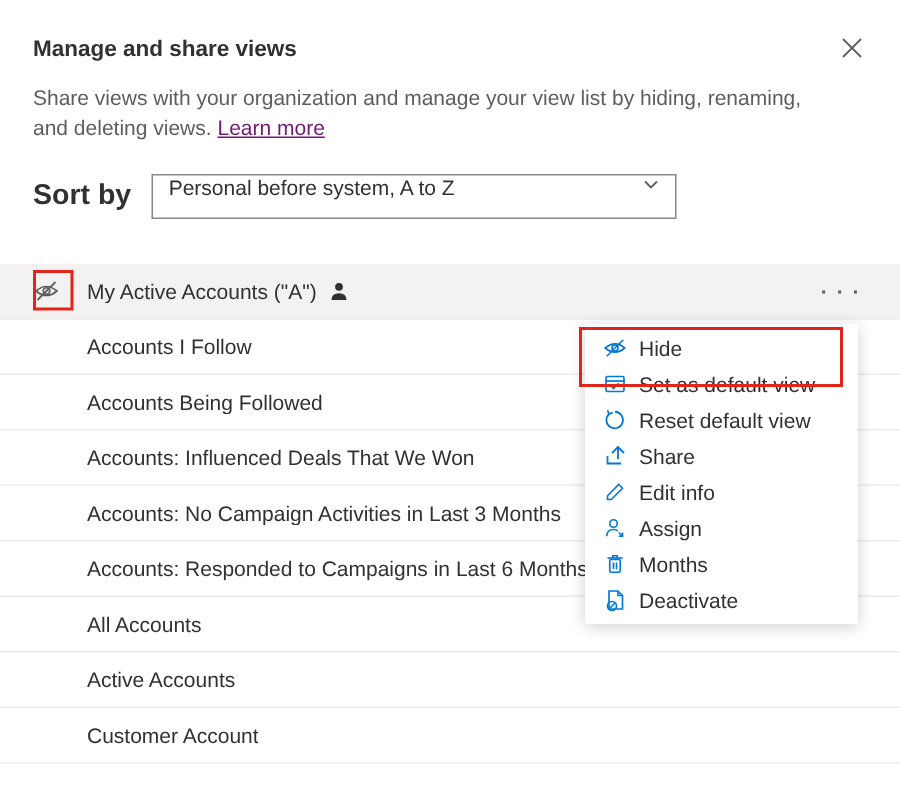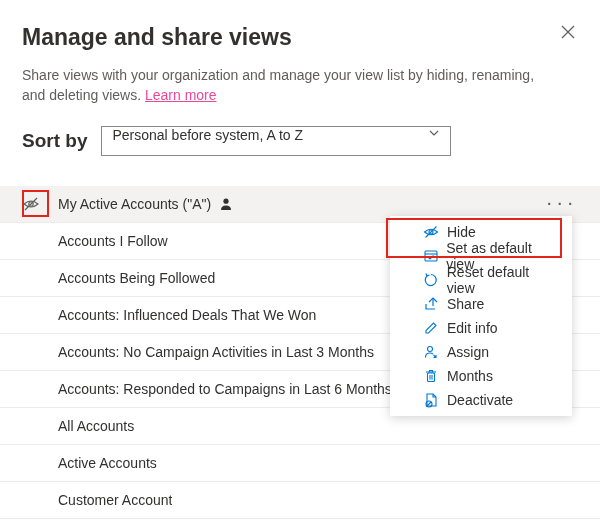--- a/index.html
+++ b/index.html
@@ -16,32 +16,32 @@
   .close-btn {
     position: absolute;
     top: 22px;
     right: 22px;
     width: 20px; height: 20px;
     display: flex; align-items: center; justify-content: center;
     color: #605e5c;
     cursor: pointer;
   }
   h1 {
-    font-size: 23px;
+    font-size: 15px;
     font-weight: 600;
     margin-bottom: 14px;
   }
   .subheading {
     font-size: 14px;
     color: #605e5c;
     line-height: 1.45;
     margin-bottom: 20px;
     max-width: 530px;
   }
-  .subheading a { color: #ec4899; text-decoration: underline; }
+  .subheading a { color: #701a75; text-decoration: underline; }
   .sort-row {
     display: flex;
     align-items: center;
     gap: 14px;
     margin-bottom: 30px;
   }
   .sort-label { font-size: 19px; font-weight: 600; }
   .select {
     border: 1px solid #8a8886;
     height: 30px;
@@ -109,21 +109,20 @@
     padding: 4px 0;
     z-index: 5;
   }
   .menu-item {
     display: flex;
     align-items: center;
     height: 24px;
     padding: 1px 12px;
     font-size: 14px;
     cursor: pointer;
-    margin-left: 21px;
   }
   .menu-item .mi-icon {
     width: 24px;
     display: flex;
     align-items: center;
     color: #0078d4;
   }
   .red-box-hide {
     position: absolute;
     left: -4px;

